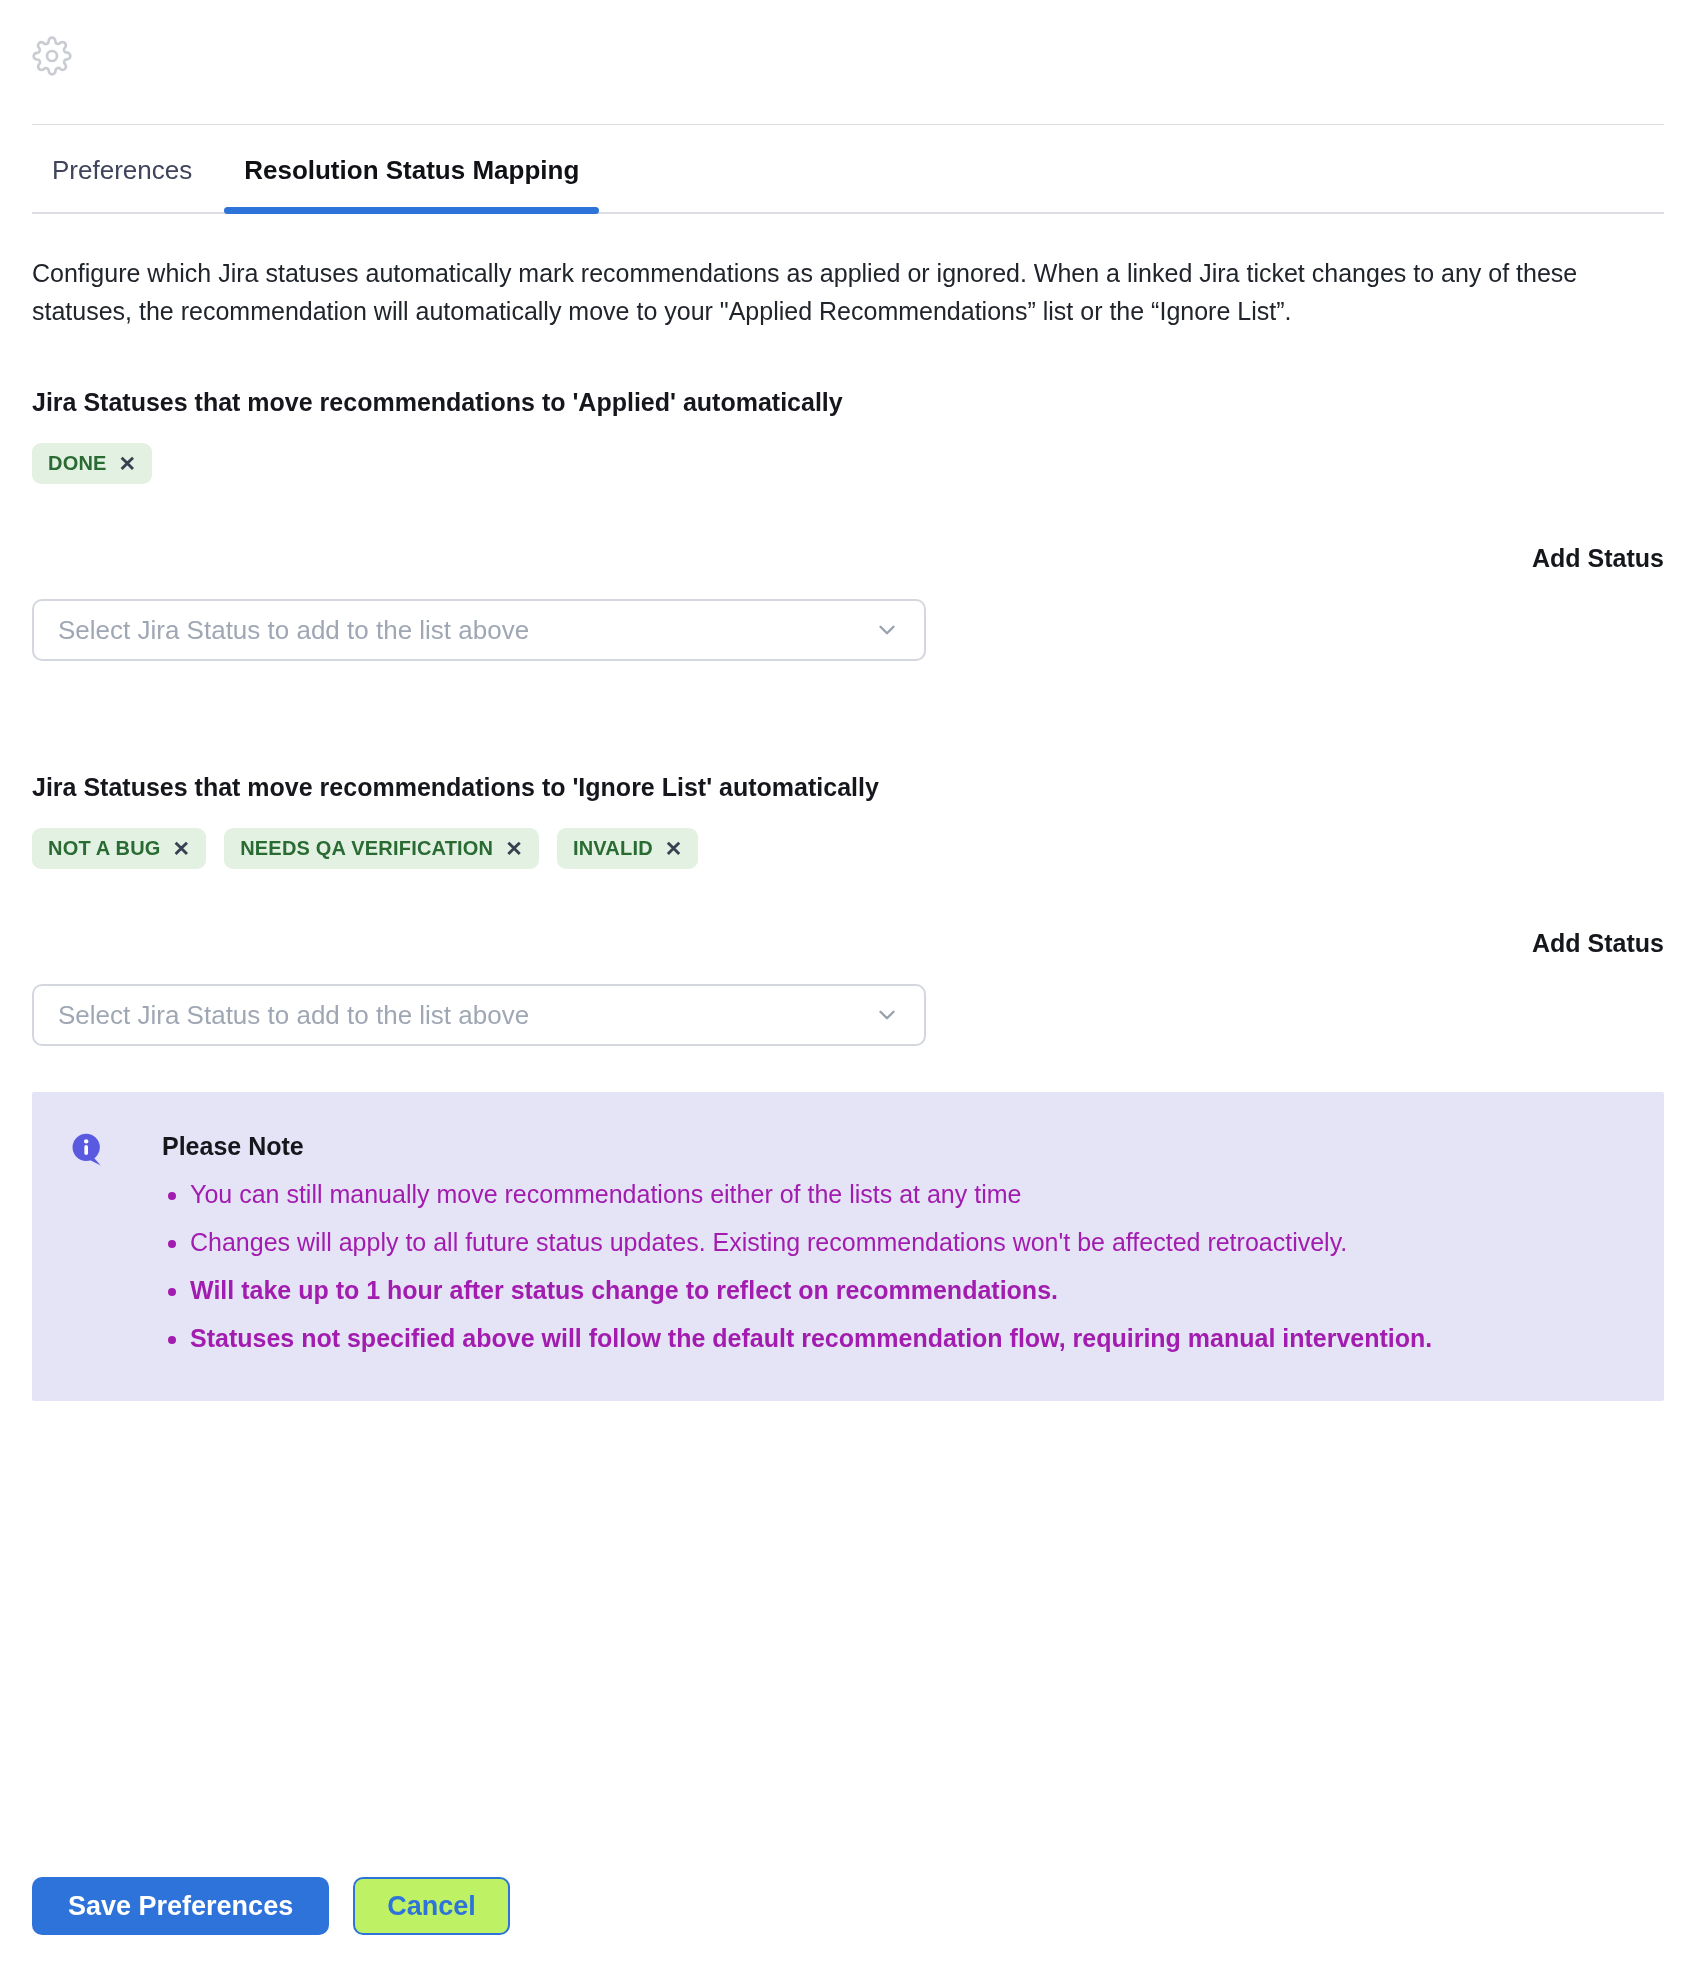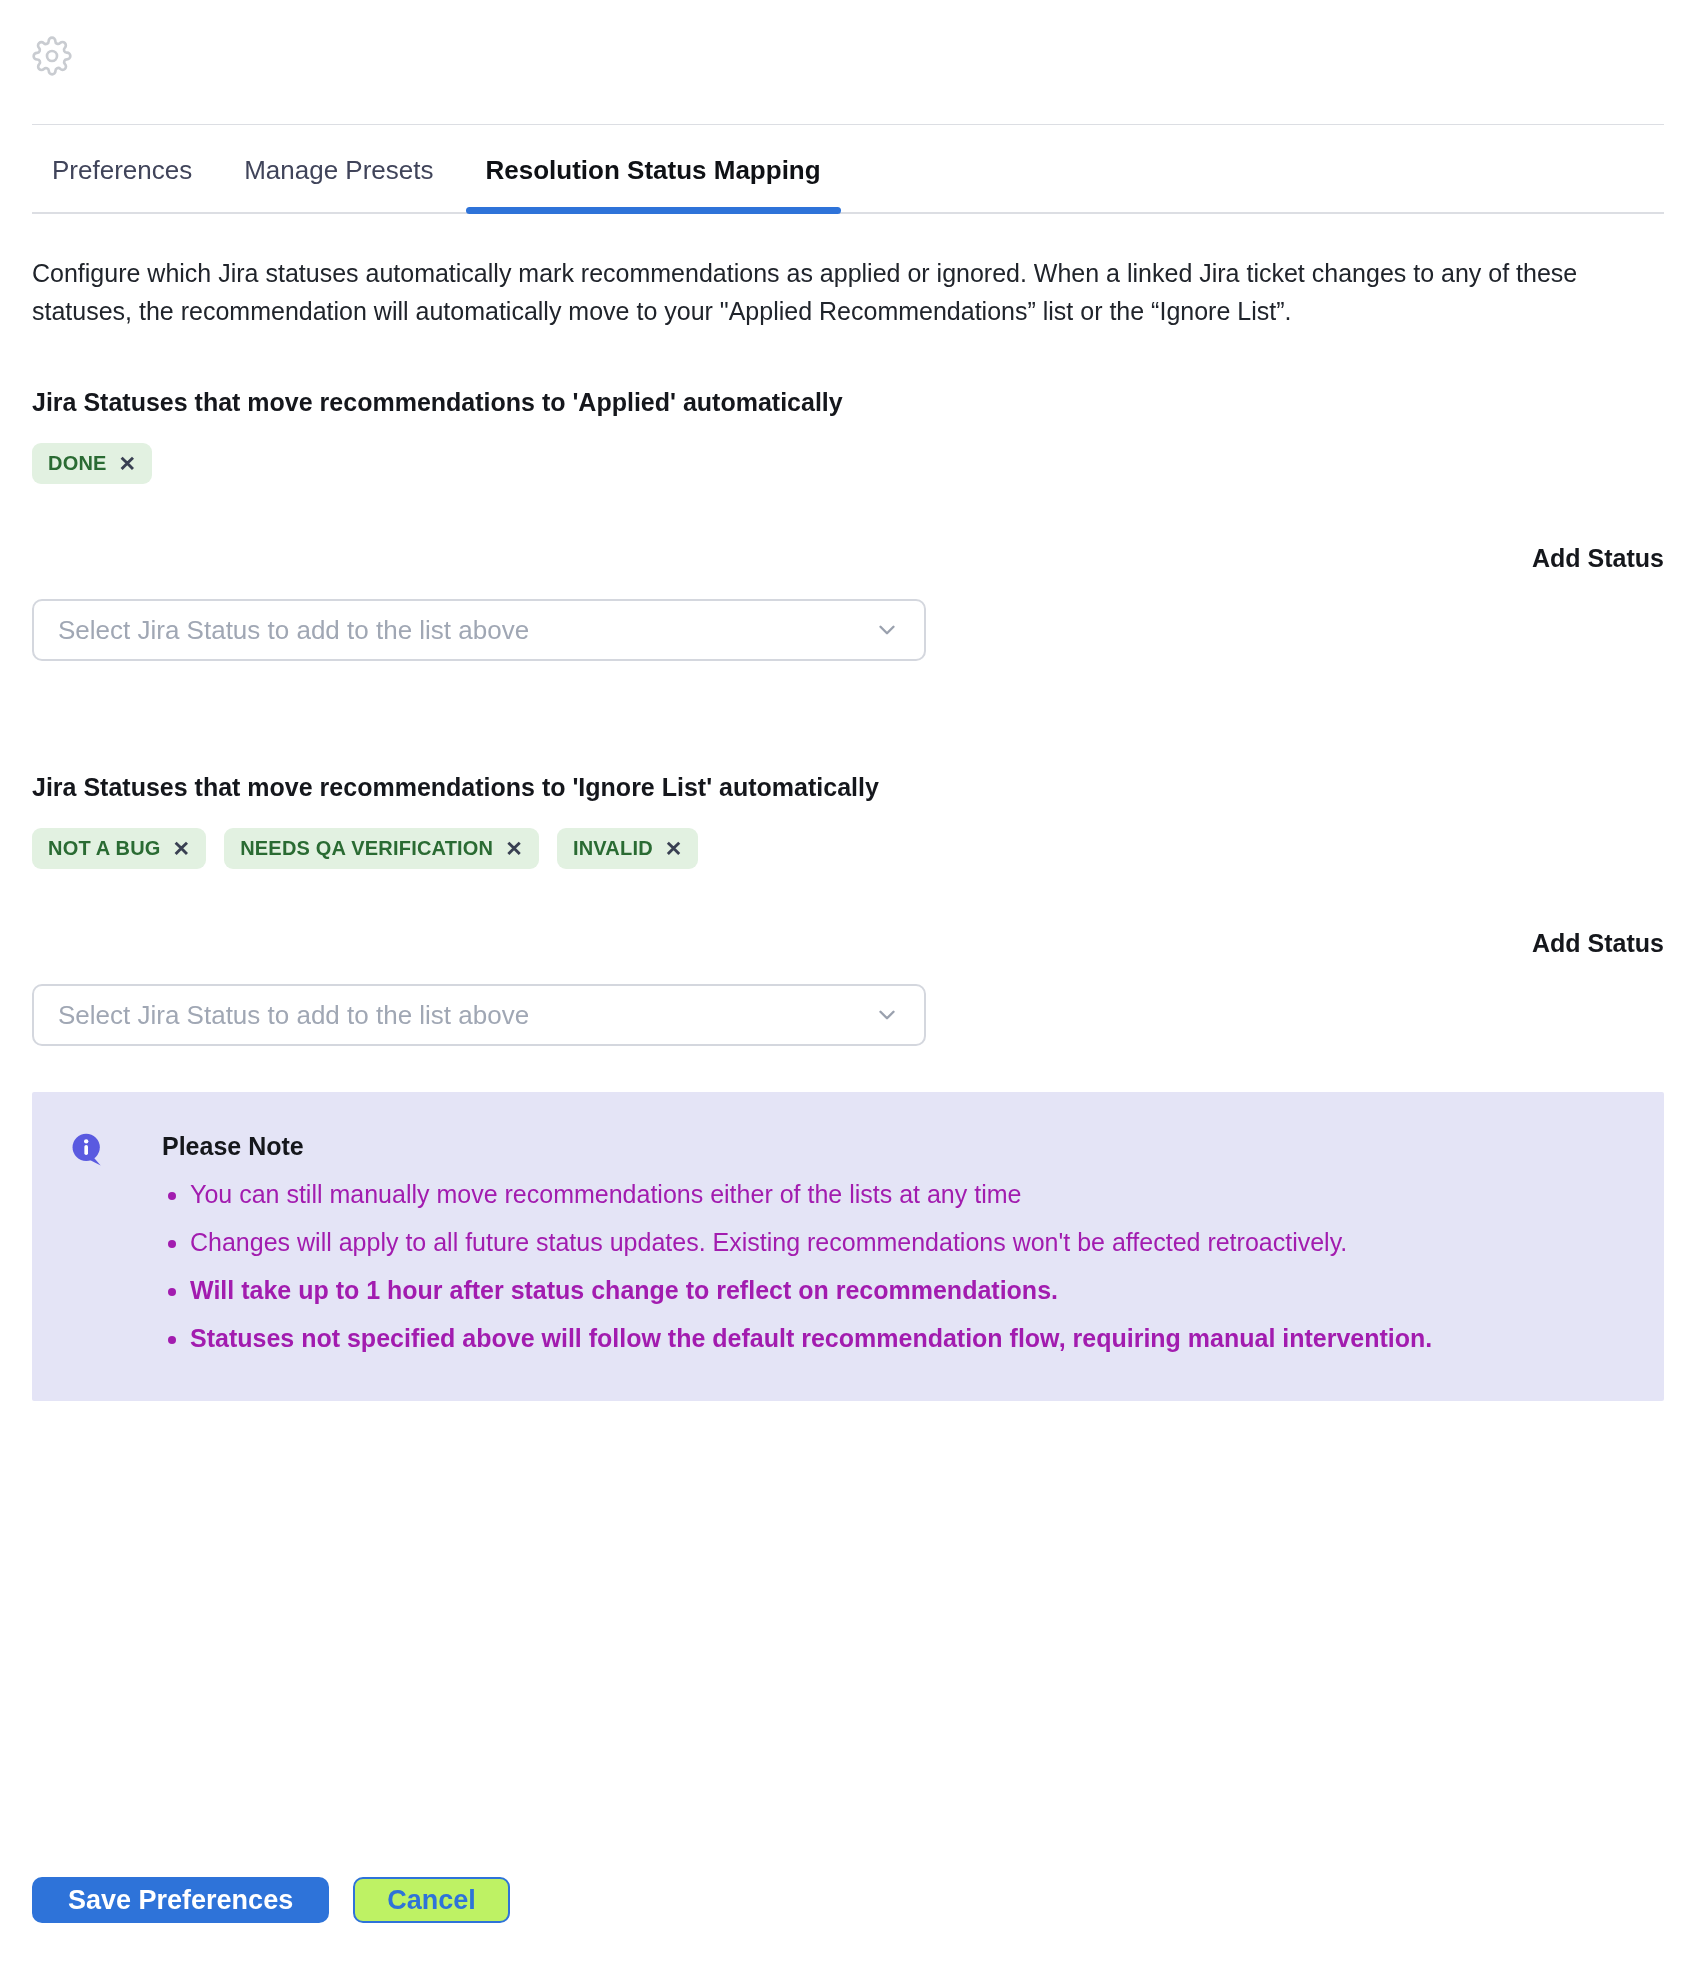--- a/index.html
+++ b/index.html
@@ -69,21 +69,21 @@
   .note-icon { width: 40px; height: 40px; flex: 0 0 auto; margin-top: -2px; }
   .note-body { flex: 1; }
   .note-title { font-size: 25px; font-weight: 700; color: #15171c; padding-left: 36px; }
   .note-list { margin-top: 16px; padding-left: 64px; list-style: disc; }
   .note-list li { font-size: 25px; line-height: 30px; color: #a21caf; margin-top: 18px; }
   .note-list li.strong { font-weight: 700; }
 
   
   .footer { position: absolute; left: 32px; top: 1877px; display: flex; gap: 24px; }
   .btn {
-    height: 46px; border-radius: 10px; font-size: 27px; font-weight: 700;
+    height: 58px; border-radius: 10px; font-size: 27px; font-weight: 700;
     display: inline-flex; align-items: center; justify-content: center;
     cursor: pointer; font-family: "Liberation Sans", sans-serif;
   }
   .btn-primary { background: #2e73d9; color: #ffffff; border: none; padding: 0 36px; }
   .btn-secondary { background: #bef264; color: #2e73d9; border: 2px solid #2e73d9; padding: 6px 32px; }
 </style>
 </head>
 <body>
 
 <div class="page">
@@ -92,21 +92,20 @@
     <svg class="gear" viewBox="0 0 24 24" fill="none" stroke="#c9ccd1" stroke-width="1.6" stroke-linecap="round" stroke-linejoin="round">
       <circle cx="12" cy="12" r="3"></circle>
       <path d="M19.4 15a1.65 1.65 0 0 0 .33 1.82l.06.06a2 2 0 0 1 0 2.83 2 2 0 0 1-2.83 0l-.06-.06a1.65 1.65 0 0 0-1.82-.33 1.65 1.65 0 0 0-1 1.51V21a2 2 0 0 1-2 2 2 2 0 0 1-2-2v-.09A1.65 1.65 0 0 0 9 19.4a1.65 1.65 0 0 0-1.82.33l-.06.06a2 2 0 0 1-2.83 0 2 2 0 0 1 0-2.83l.06-.06a1.65 1.65 0 0 0 .33-1.82 1.65 1.65 0 0 0-1.51-1H3a2 2 0 0 1-2-2 2 2 0 0 1 2-2h.09A1.65 1.65 0 0 0 4.6 9a1.65 1.65 0 0 0-.33-1.82l-.06-.06a2 2 0 0 1 0-2.83 2 2 0 0 1 2.83 0l.06.06a1.65 1.65 0 0 0 1.82.33H9a1.65 1.65 0 0 0 1-1.51V3a2 2 0 0 1 2-2 2 2 0 0 1 2 2v.09a1.65 1.65 0 0 0 1 1.51 1.65 1.65 0 0 0 1.82-.33l.06-.06a2 2 0 0 1 2.83 0 2 2 0 0 1 0 2.83l-.06.06a1.65 1.65 0 0 0-.33 1.82V9a1.65 1.65 0 0 0 1.51 1H21a2 2 0 0 1 2 2 2 2 0 0 1-2 2h-.09a1.65 1.65 0 0 0-1.51 1z"></path>
     </svg>
   </div>
 
   <div class="header-divider"></div>
 
   <div class="tabs">
     <div class="tab">Preferences</div>
-    <div class="tab">Manage Presets</div>
     <div class="tab active">Resolution Status Mapping</div>
   </div>
 
   <p class="description">Configure which Jira statuses automatically mark recommendations as applied or ignored. When a linked Jira ticket changes to any of these statuses, the recommendation will automatically move to your "Applied Recommendations” list or the “Ignore List”.</p>
 
   <h2 class="section-heading">Jira Statuses that move recommendations to 'Applied' automatically</h2>
   <div class="chip-row">
     <span class="chip">
       <span class="chip-label">DONE</span>
       <span class="chip-close">✕</span>

